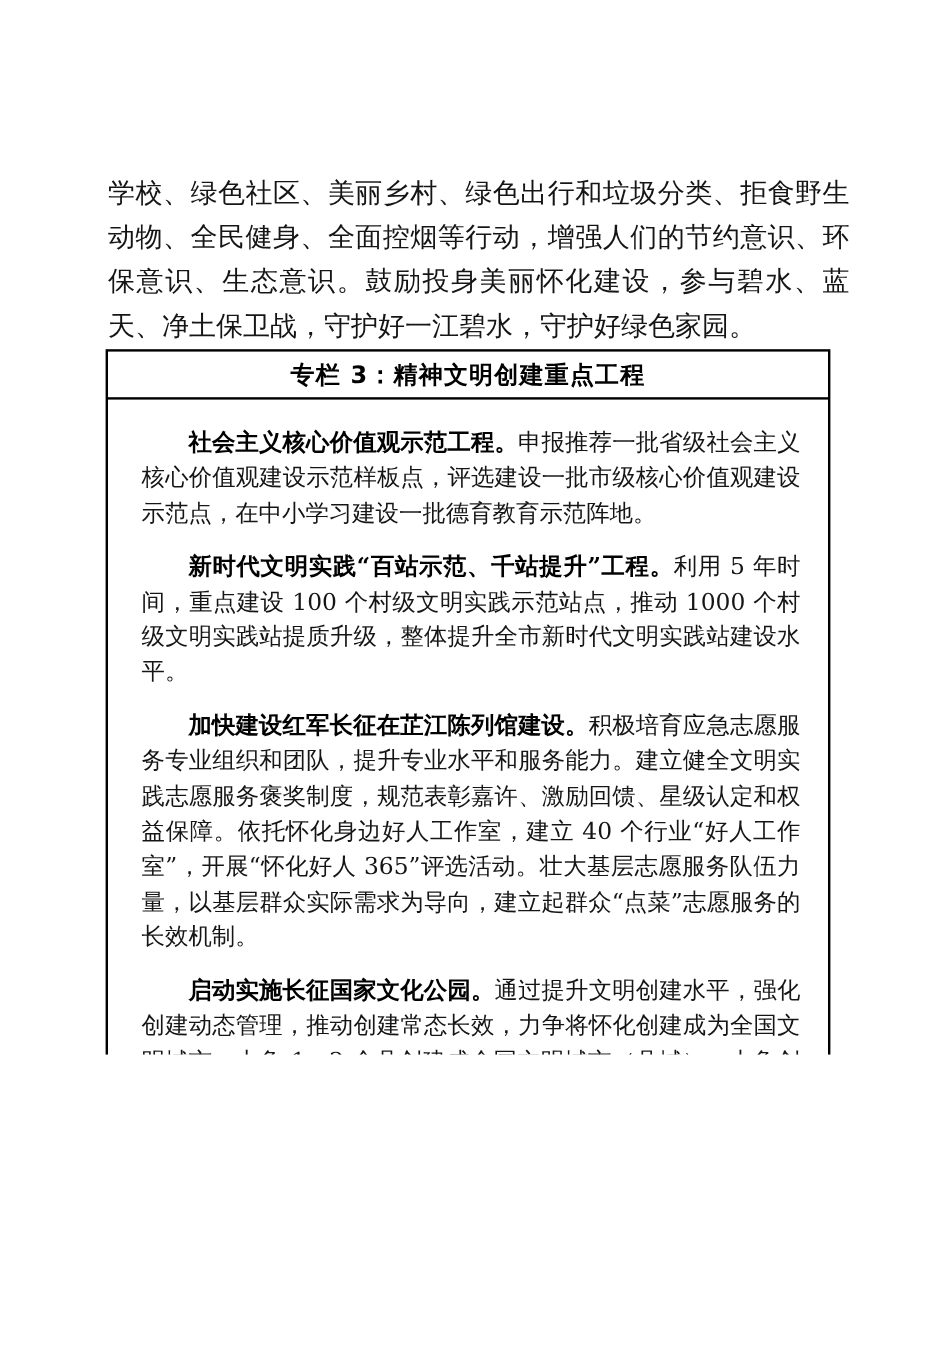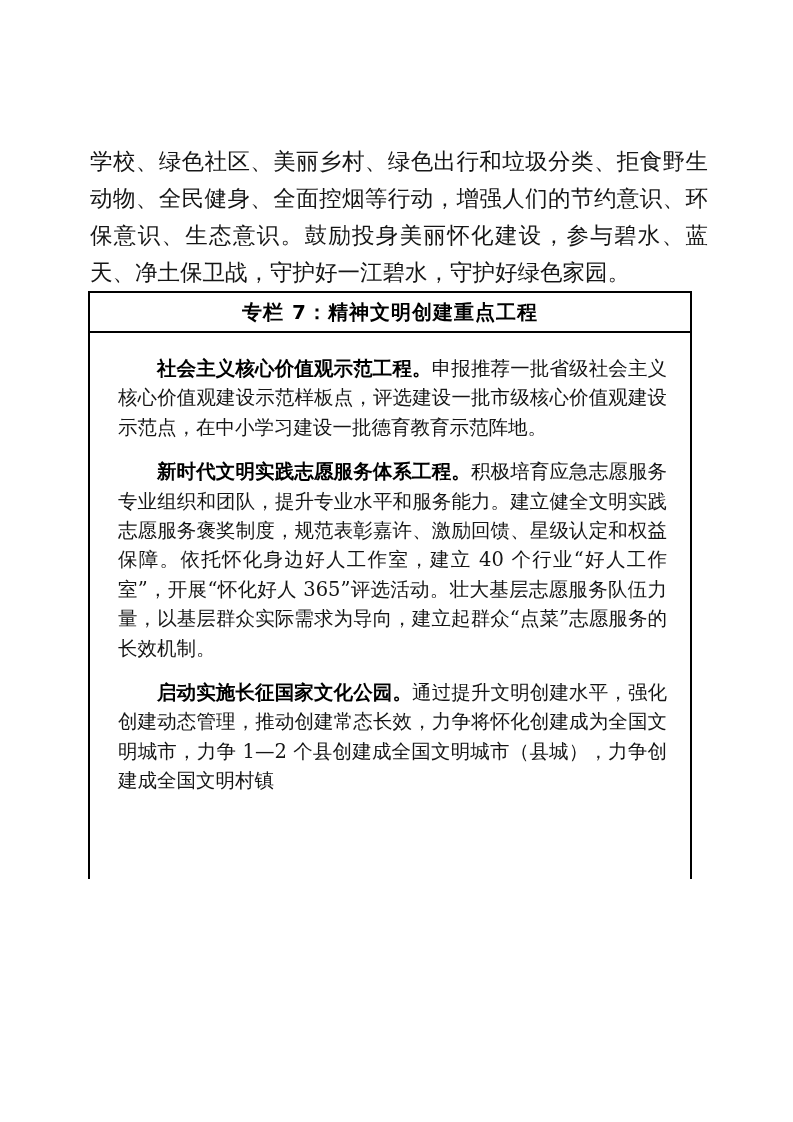--- a/index.html
+++ b/index.html
@@ -80,26 +80,27 @@
   }
 </style>
 </head>
 <body>
 
 <div class="page">
 
   <p class="intro">学校、绿色社区、美丽乡村、绿色出行和垃圾分类、拒食野生动物、全民健身、全面控烟等行动，增强人们的节约意识、环保意识、生态意识。鼓励投身美丽怀化建设，参与碧水、蓝天、净土保卫战，守护好一江碧水，守护好绿色家园。</p>
 
   <div class="box">
-    <div class="box-title">专栏 7：精神文明创建重点工程</div>
+    <div class="box-title">专栏 3：精神文明创建重点工程</div>
     <div class="box-content">
   <p class="box-para"><b class="para-lead">社会主义核心价值观示范工程。</b><span class="para-body">申报推荐一批省级社会主义核心价值观建设示范样板点，评选建设一批市级核心价值观建设示范点，在中小学习建设一批德育教育示范阵地。</span></p>
 
+  <p class="box-para"><b class="para-lead">新时代文明实践“百站示范、千站提升”工程。</b><span class="para-body">利用 5 年时间，重点建设 100 个村级文明实践示范站点，推动 1000 个村级文明实践站提质升级，整体提升全市新时代文明实践站建设水平。</span></p>
 
-  <p class="box-para"><b class="para-lead">新时代文明实践志愿服务体系工程。</b><span class="para-body">积极培育应急志愿服务专业组织和团队，提升专业水平和服务能力。建立健全文明实践志愿服务褒奖制度，规范表彰嘉许、激励回馈、星级认定和权益保障。依托怀化身边好人工作室，建立 40 个行业“好人工作室”，开展“怀化好人 365”评选活动。壮大基层志愿服务队伍力量，以基层群众实际需求为导向，建立起群众“点菜”志愿服务的长效机制。</span></p>
+  <p class="box-para"><b class="para-lead">加快建设红军长征在芷江陈列馆建设。</b><span class="para-body">积极培育应急志愿服务专业组织和团队，提升专业水平和服务能力。建立健全文明实践志愿服务褒奖制度，规范表彰嘉许、激励回馈、星级认定和权益保障。依托怀化身边好人工作室，建立 40 个行业“好人工作室”，开展“怀化好人 365”评选活动。壮大基层志愿服务队伍力量，以基层群众实际需求为导向，建立起群众“点菜”志愿服务的长效机制。</span></p>
 
 
   <p class="box-para"><b class="para-lead">启动实施长征国家文化公园。</b><span class="para-body">通过提升文明创建水平，强化创建动态管理，推动创建常态长效，力争将怀化创建成为全国文明城市，力争 1—2 个县创建成全国文明城市（县城），力争创建成全国文明村镇</span></p>
 </div>
   </div>
 
   <div class="page-number">— 21 —</div>
 
 </div>
 

